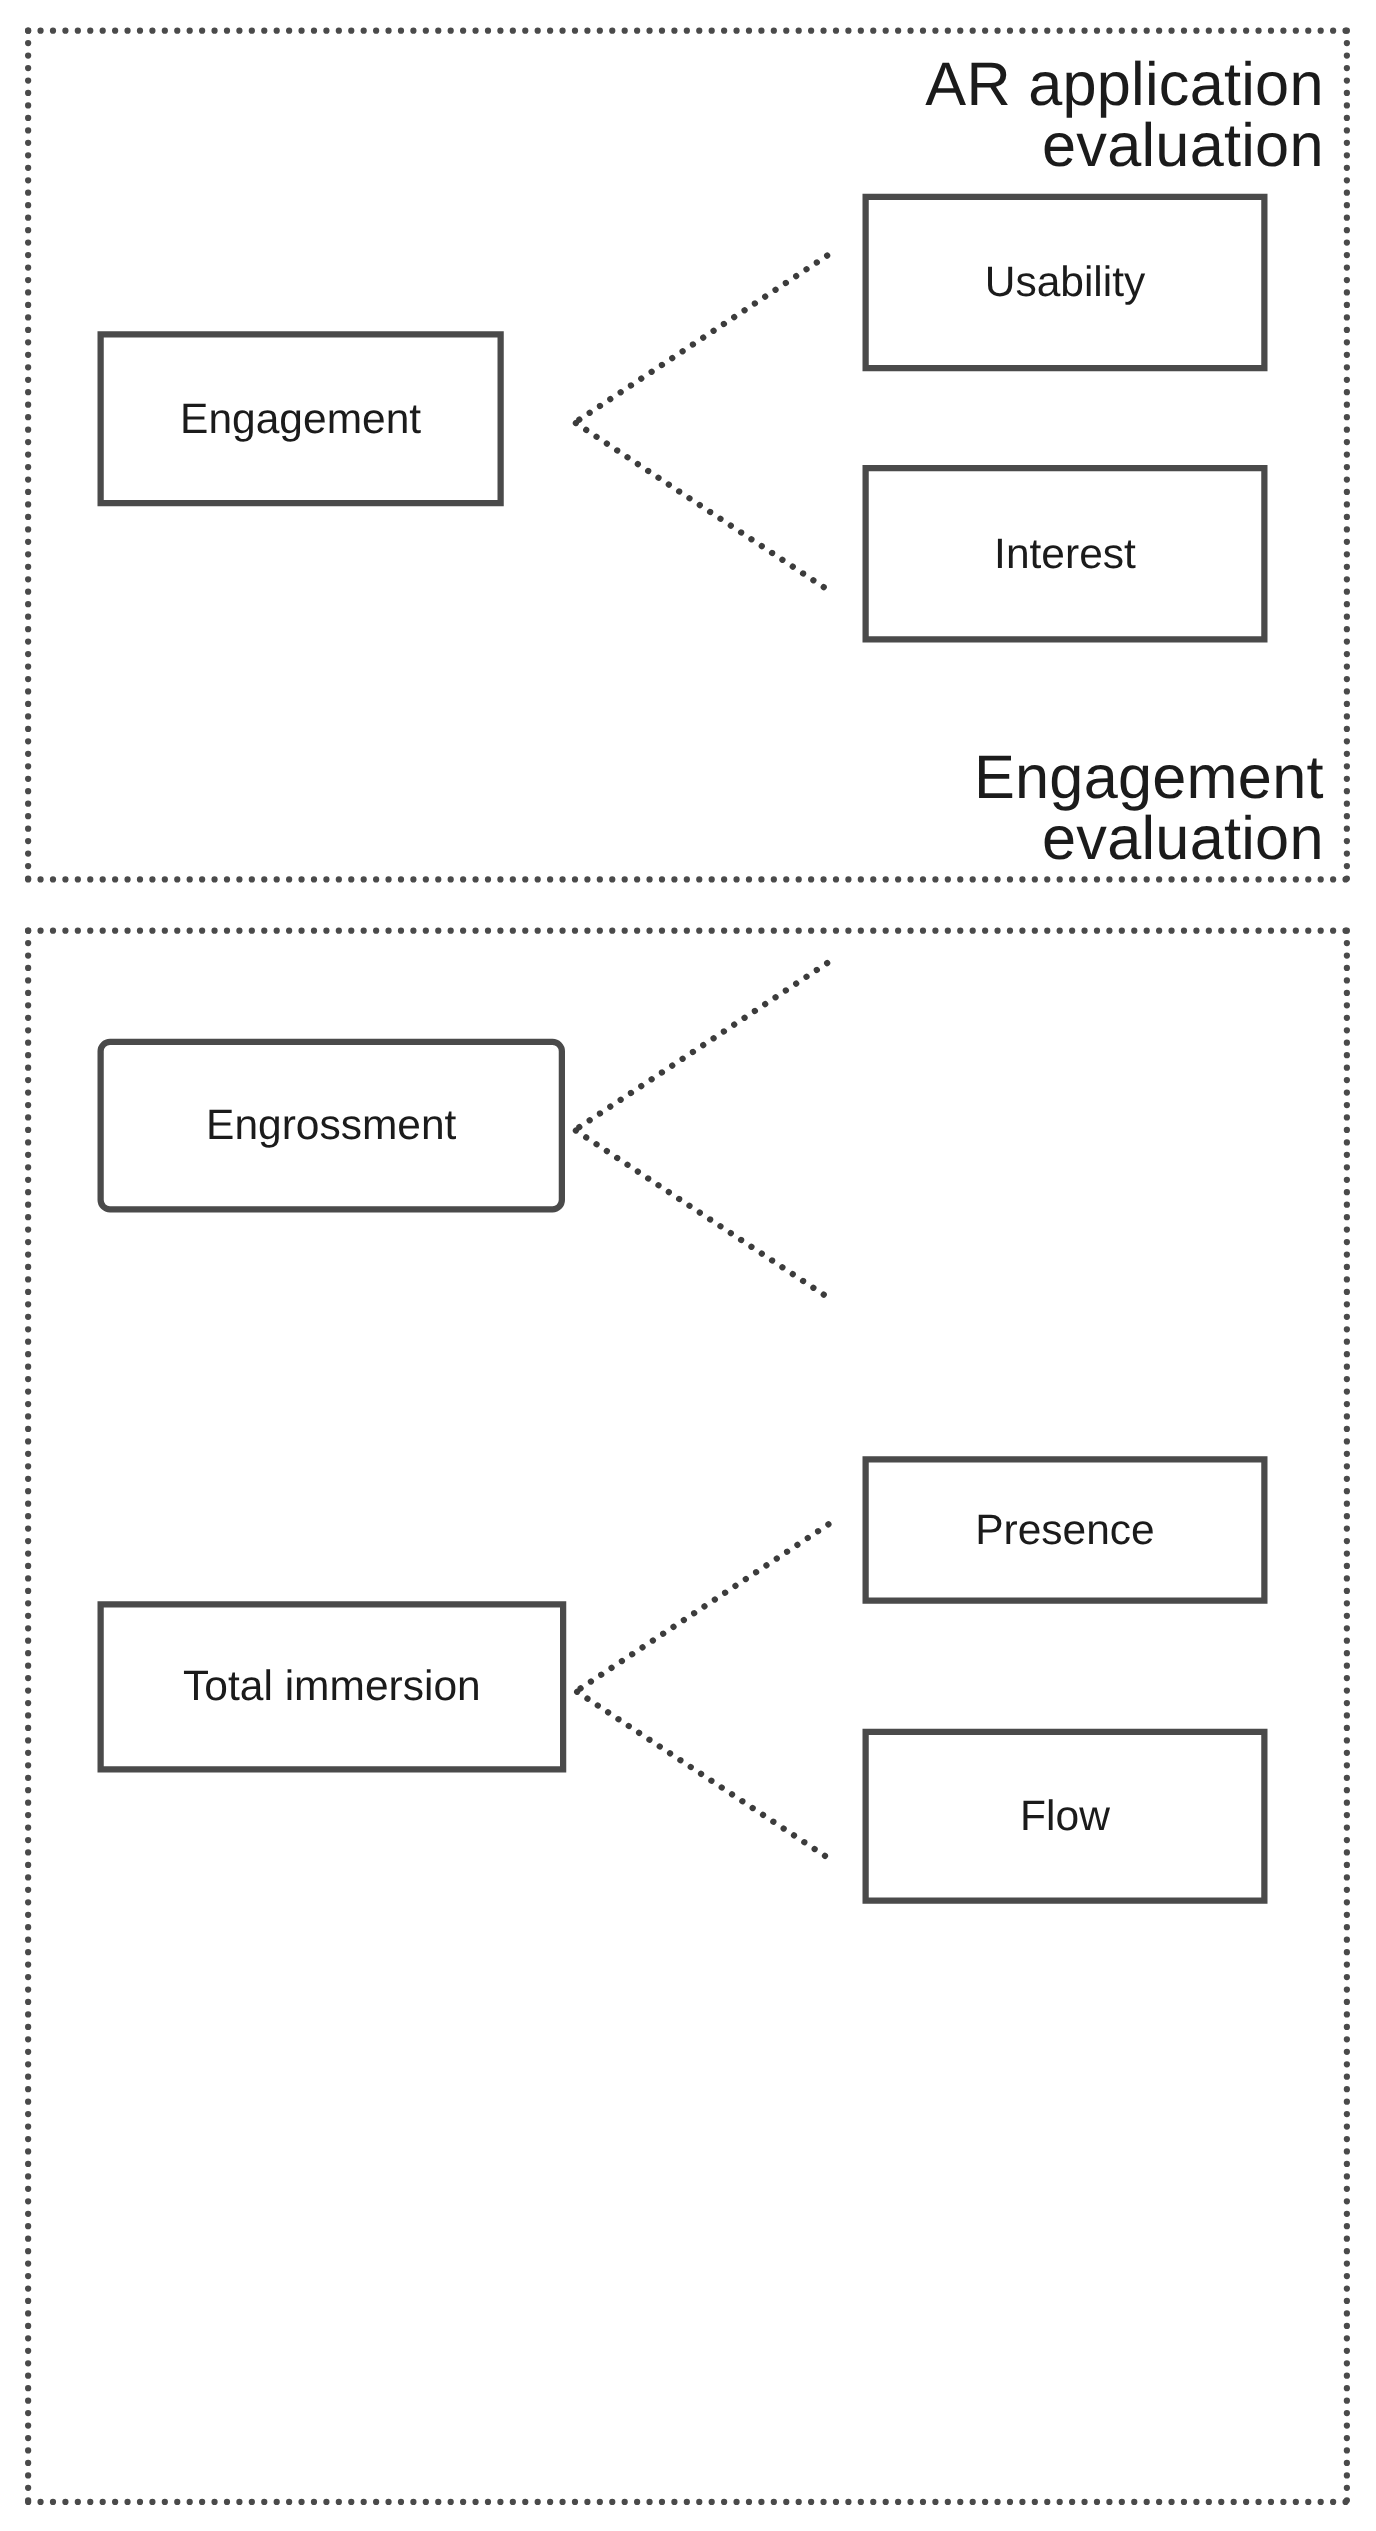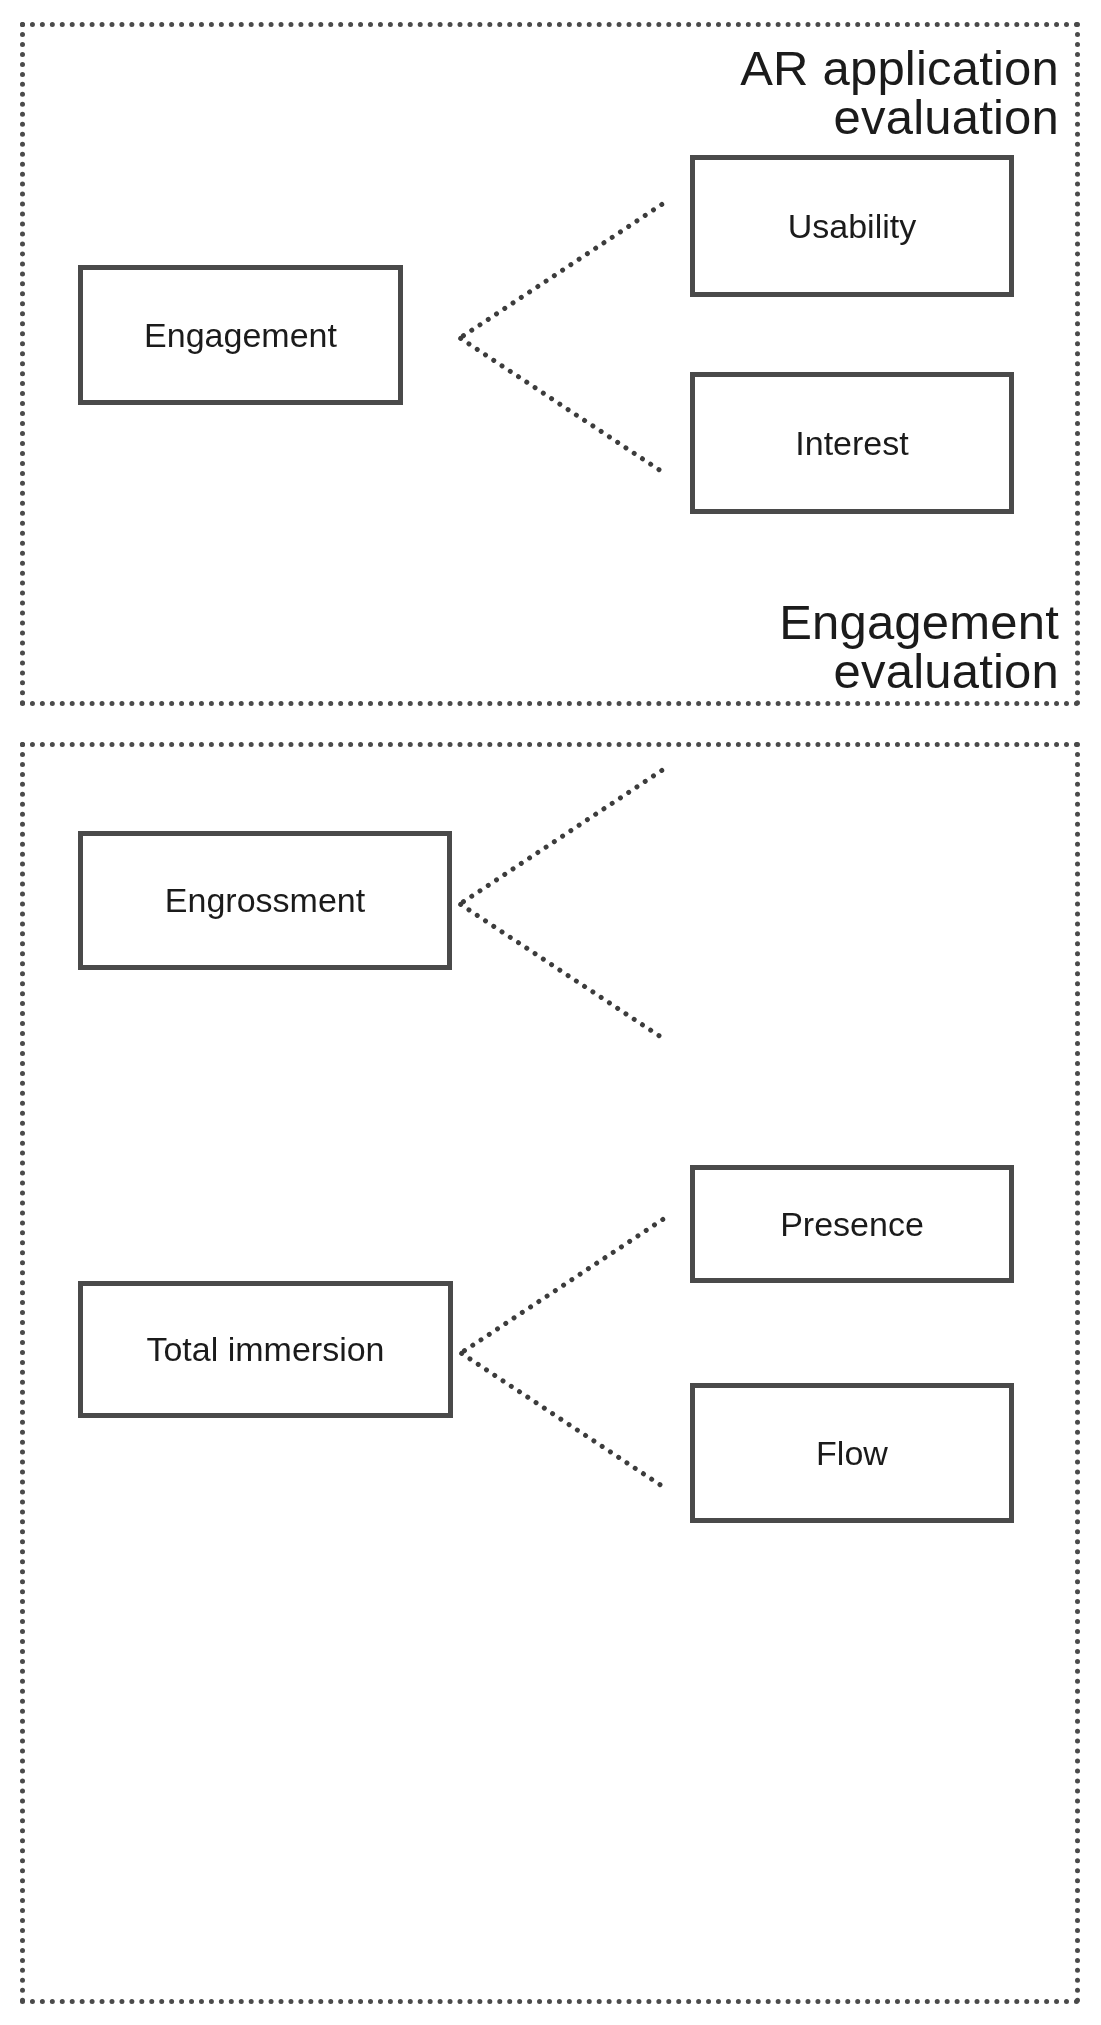--- a/index.html
+++ b/index.html
@@ -64,21 +64,21 @@
     white-space: pre-line;
     display: block;
   }
 
   
   #node-engagement { left: 78px;  top: 265px; width: 325px; height: 140px; }
   #node-usability  { left: 690px; top: 155px; width: 324px; height: 142px; }
   #node-interest   { left: 690px; top: 372px; width: 324px; height: 142px; }
 
   
-  #node-engrossment        { left: 78px;  top: 831px;  width: 374px; height: 139px; }
+  #node-engrossment        { left: 78px;  top: 831px;  width: 374px; height: 139px; border-radius: 10px; }
   #node-emotional          { left: 690px; top: 714px;  width: 324px; height: 141px; }
   #node-focus              { left: 690px; top: 937px;  width: 324px; height: 141px; }
   #node-total-immersion    { left: 78px;  top: 1281px; width: 375px; height: 137px; }
   #node-presence           { left: 690px; top: 1165px; width: 324px; height: 118px; }
   #node-flow               { left: 690px; top: 1383px; width: 324px; height: 140px; }
 
   
   .connector {
     position: absolute;
     height: 0;

